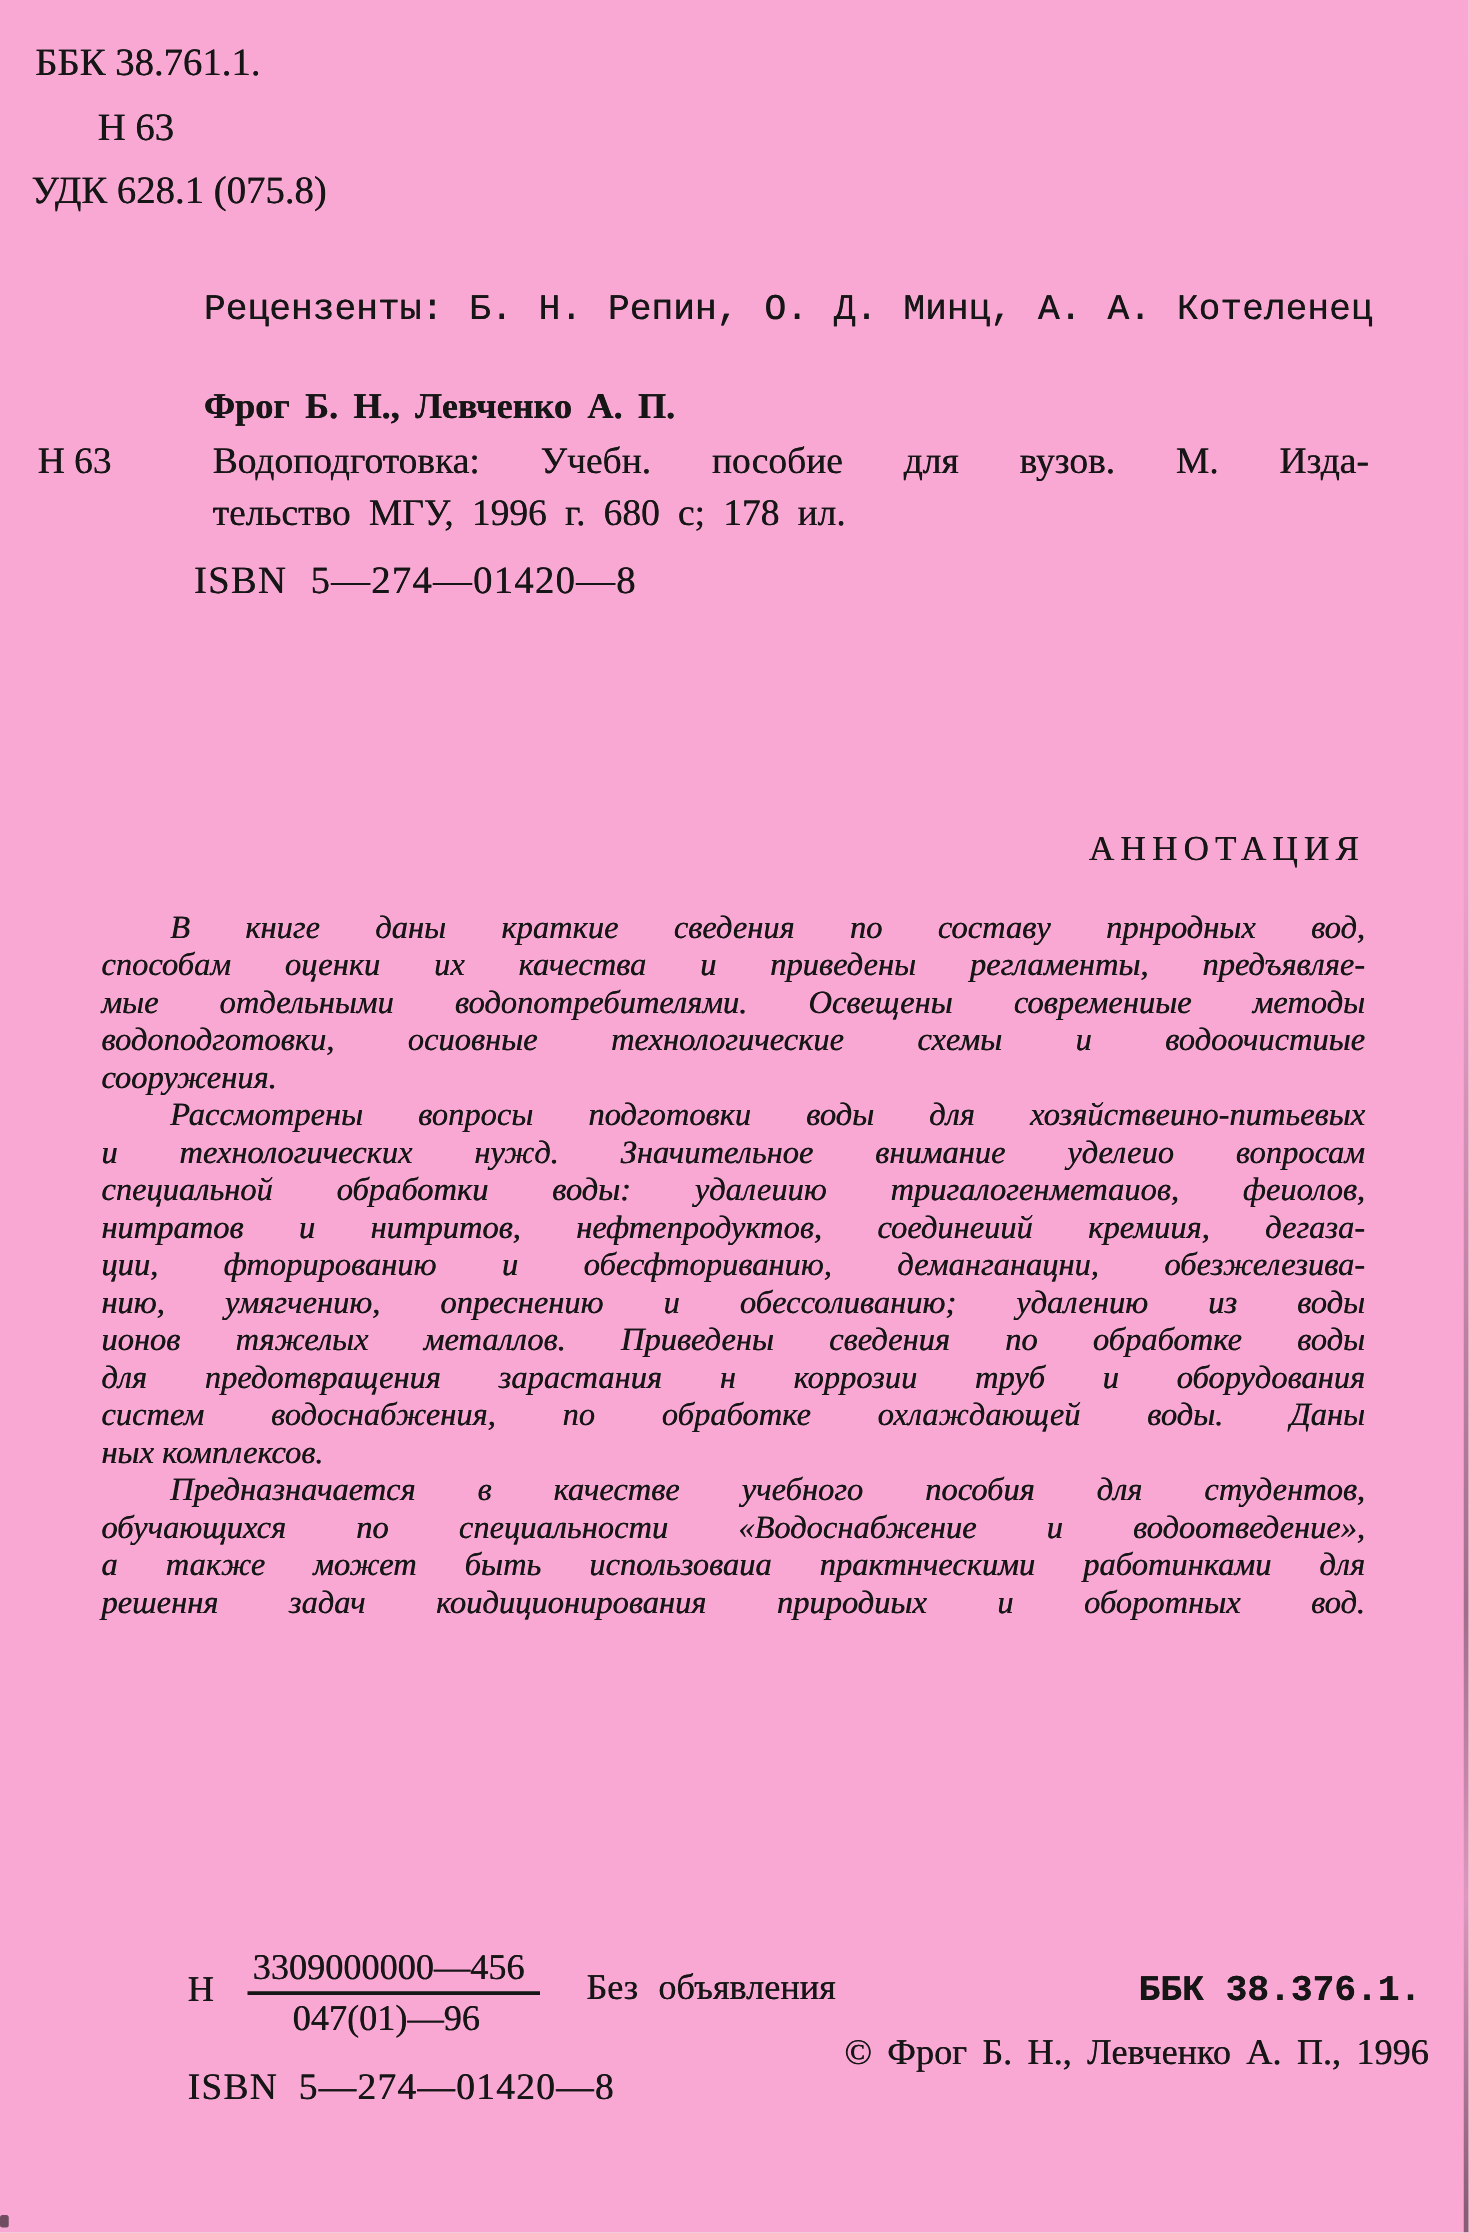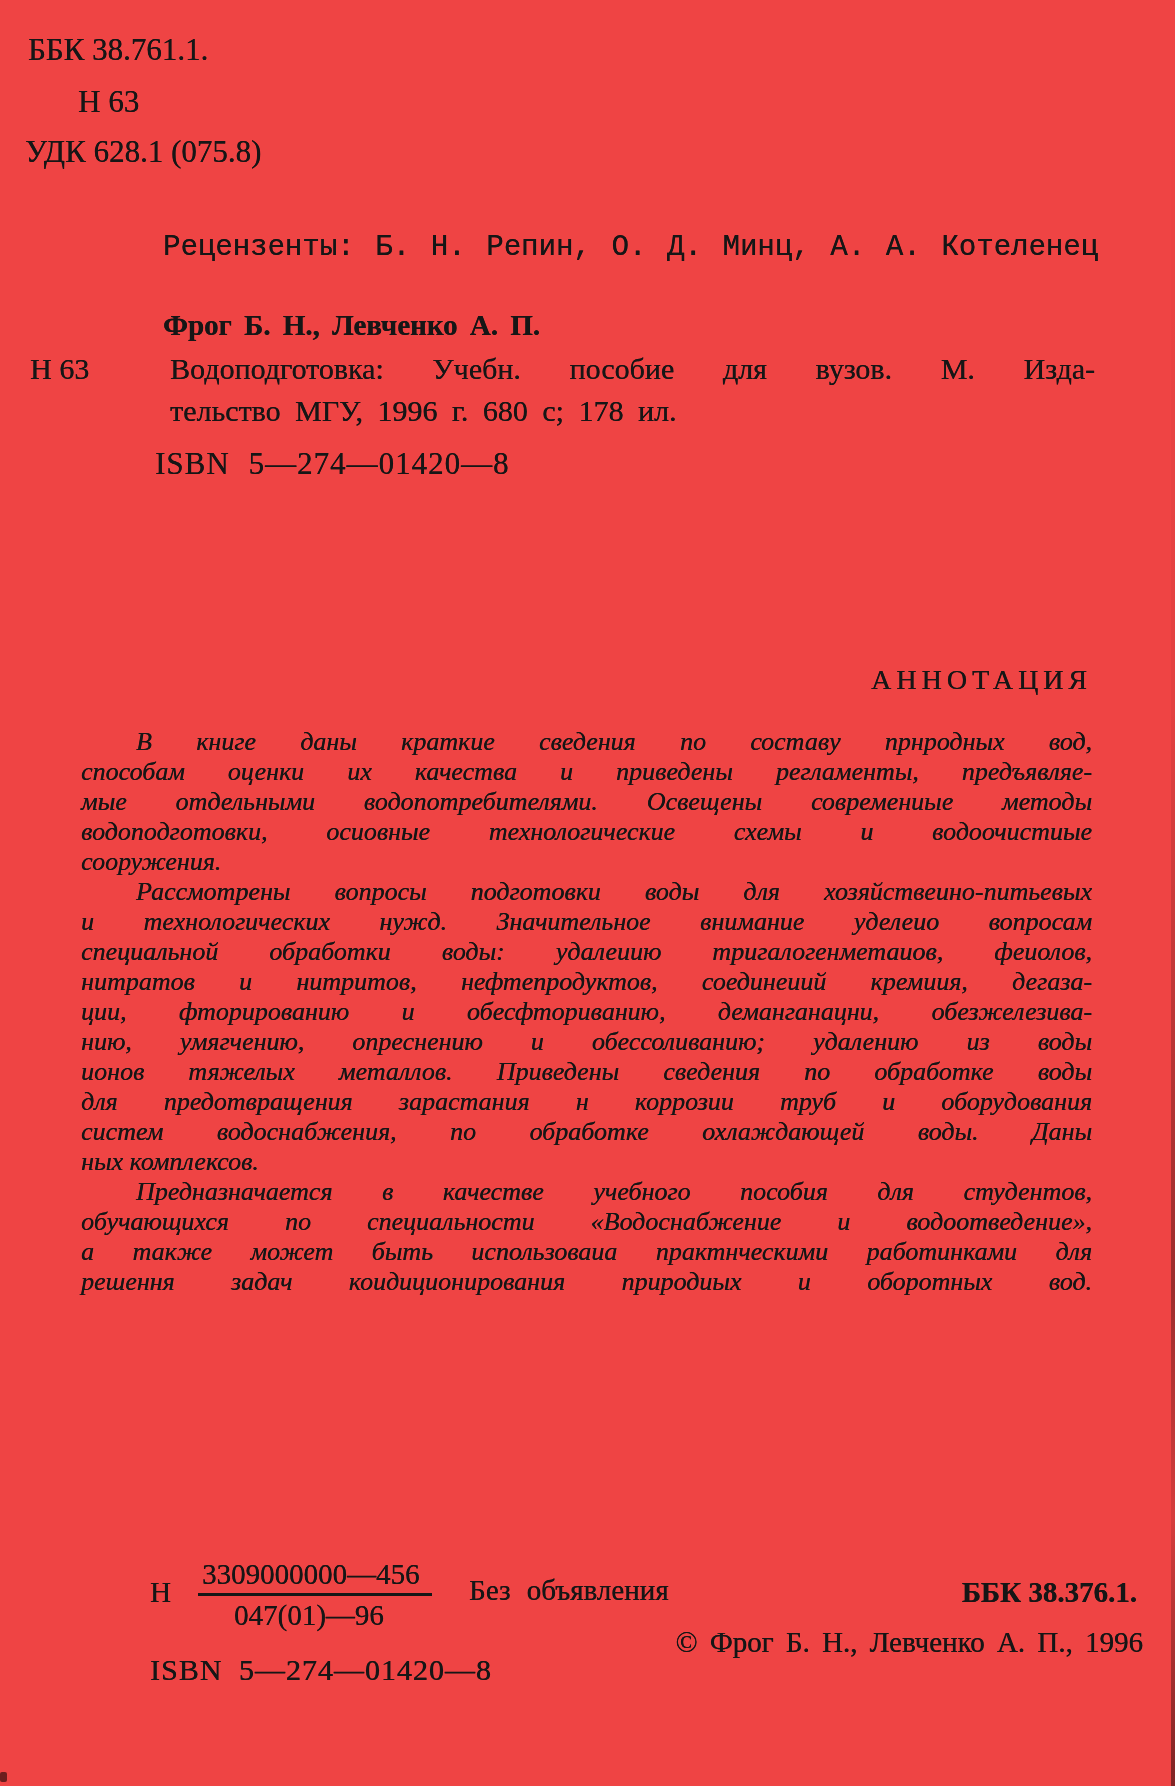--- a/index.html
+++ b/index.html
@@ -1,19 +1,19 @@
 <!DOCTYPE html>
 <html><head>
 <meta charset="utf-8">
 <style>
   html,body { margin:0; padding:0; background:#e8e8e8; }
   .page {
     position:relative;
     width:1175px; height:1786px;
-    background:#ef4444;
+    background:#f9a8d4;
     color:#161616;
     font-family:"Liberation Serif","DejaVu Serif",serif;
     overflow:hidden;
     text-shadow:0.3px 0 0 currentColor;
   }
   .abs { position:absolute; }
 
   
   .code-line { font-size:31px; white-space:nowrap; }
   .code-bbk { left:28px; top:32px; }
@@ -46,21 +46,21 @@
   .ln { text-align:justify; text-align-last:justify; }
   .ln.first { text-indent:55px; }
   .ln.end { text-align-last:left; }
 
   
   .imp-index { left:150px; top:1576px; font-size:29px; }
   .fraction { left:198px; top:1558px; font-size:29px; line-height:33px; }
   .frac-num { display:inline-block; padding:0 12px 2px 4px; border-bottom:3px solid #161616; white-space:nowrap; }
   .frac-den { display:block; padding:3px 0 0 3px; white-space:nowrap;margin-left:33px; }
   .imp-note { left:469px; top:1574px; font-size:29px; word-spacing:9px; white-space:nowrap; }
-  .imp-bbk { right:38px; top:1576px; font-size:29px; font-weight:bold; white-space:nowrap; }
+  .imp-bbk { right:38px; top:1576px; font-size:29px; font-weight:bold; white-space:nowrap;font-family:Liberation Mono, monospace; }
   .imp-copy { right:32px; top:1626px; font-size:29px; word-spacing:5px; white-space:nowrap; }
   .imp-isbn { left:150px; top:1653px; font-size:30px; word-spacing:8px; letter-spacing:1px; white-space:nowrap; }
 
   
   .edge-right {
     right:0; top:0; width:4px; height:1786px;
     background:linear-gradient(to bottom,
       rgba(0,0,0,0) 0%, rgba(0,0,0,0.05) 40%,
       rgba(0,0,0,0.35) 72%, rgba(0,0,0,0.1) 85%,
       rgba(0,0,0,0.45) 99%);

